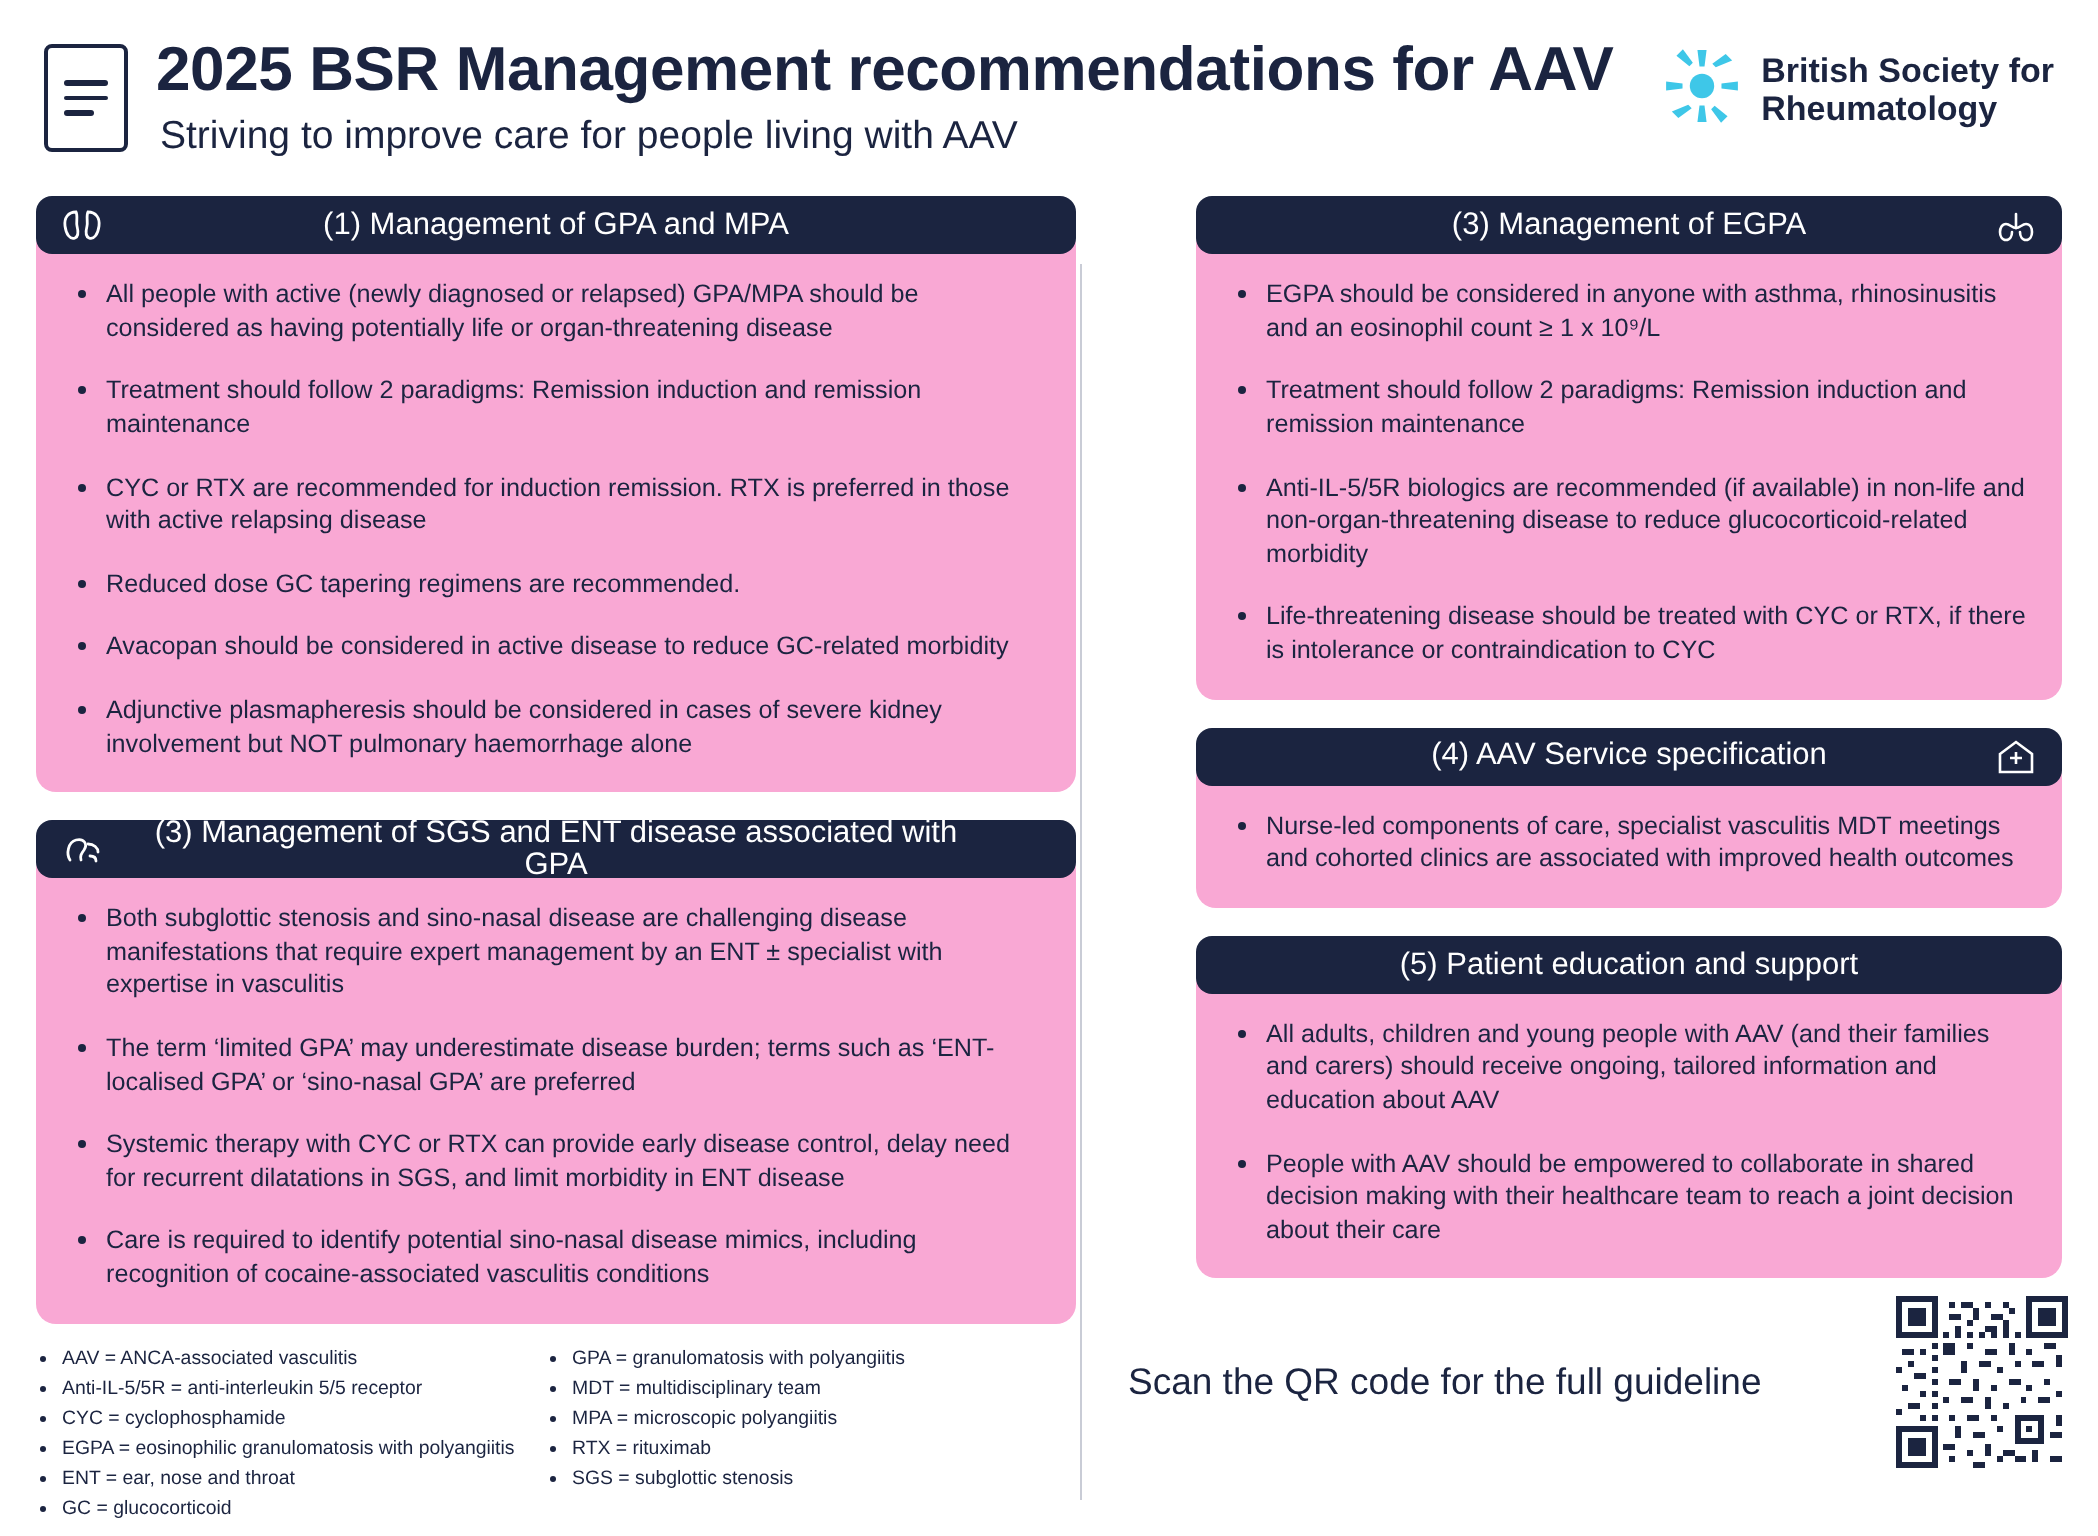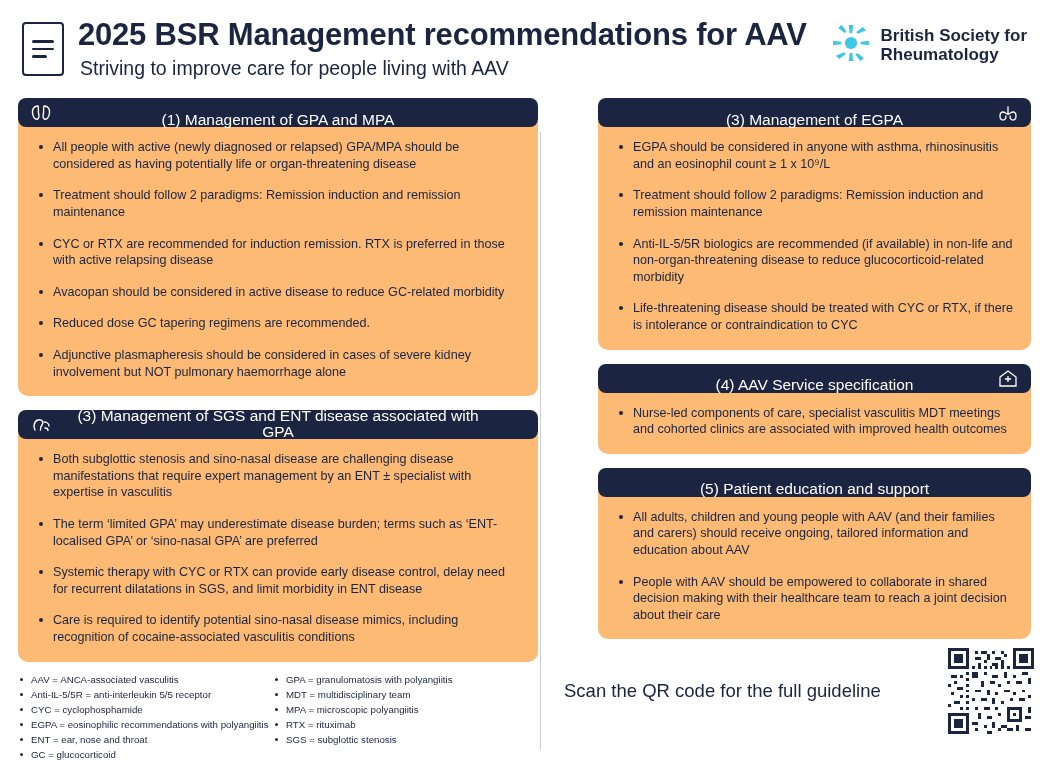--- a/index.html
+++ b/index.html
@@ -91,21 +91,21 @@
     background: #c9ccd6;
   }
   
   .card { margin-bottom: 14px; }
   .card-head {
     background: #1b2440;
     color: #ffffff;
     border-radius: 8px;
     height: 29px;
     display: flex;
-    align-items: flex-end;
+    align-items: center;
     justify-content: center;
     position: relative;
     padding: 0 42px;
   }
   .card-head h2 {
     margin: 0;
     font-size: 15.5px;
     font-weight: normal;
     line-height: 1;
     text-align: center;
@@ -113,21 +113,21 @@
   .head-icon {
     position: absolute;
     top: 50%;
     transform: translateY(-50%);
     width: 26px; height: 22px;
     display: flex; align-items: center; justify-content: center;
   }
   .head-icon.left { left: 10px; }
   .head-icon.right { right: 10px; }
   .card-body {
-    background: #fdba74;
+    background: #f9a8d4;
     border-radius: 10px;
     margin-top: -14px;
     padding: 26px 18px 14px 18px;
   }
   ul.points { margin: 0; padding: 0; list-style: none; }
   ul.points li {
     position: relative;
     padding-left: 17px;
     margin: 0 0 15px 0;
     font-size: 12.6px;
@@ -242,22 +242,22 @@
               </g>
             </svg>
           </span>
           <h2>(1) Management of GPA and MPA</h2>
         </div>
         <div class="card-body">
           <ul class="points">
             <li>All people with active (newly diagnosed or relapsed) GPA/MPA should be considered as having potentially life or organ-threatening disease</li>
             <li>Treatment should follow 2 paradigms: Remission induction and remission maintenance</li>
             <li>CYC or RTX are recommended for induction remission. RTX is preferred in those with active relapsing disease</li>
+            <li>Reduced dose GC tapering regimens are recommended.</li>
             <li>Avacopan should be considered in active disease to reduce GC-related morbidity</li>
-            <li>Reduced dose GC tapering regimens are recommended.</li>
             <li>Adjunctive plasmapheresis should be considered in cases of severe kidney involvement but NOT pulmonary haemorrhage alone</li>
           </ul>
         </div>
       </div>
 
       <div class="card">
         <div class="card-head">
           <span class="head-icon left">
             <svg width="24" height="18" viewBox="0 0 24 18">
               <g fill="none" stroke="#ffffff" stroke-width="1.4" stroke-linecap="round">
@@ -338,21 +338,21 @@
       </div>
 
     </div>
   </div>
 
   <div class="abbrev">
     <ul>
       <li>AAV = ANCA-associated vasculitis</li>
       <li>Anti-IL-5/5R = anti-interleukin 5/5 receptor</li>
       <li>CYC = cyclophosphamide</li>
-      <li>EGPA = eosinophilic recommendations with polyangiitis</li>
+      <li>EGPA = eosinophilic granulomatosis with polyangiitis</li>
       <li>ENT = ear, nose and throat</li>
       <li>GC = glucocorticoid</li>
     </ul>
     <ul>
       <li>GPA = granulomatosis with polyangiitis</li>
       <li>MDT = multidisciplinary team</li>
       <li>MPA = microscopic polyangiitis</li>
       <li>RTX = rituximab</li>
       <li>SGS = subglottic stenosis</li>
     </ul>

